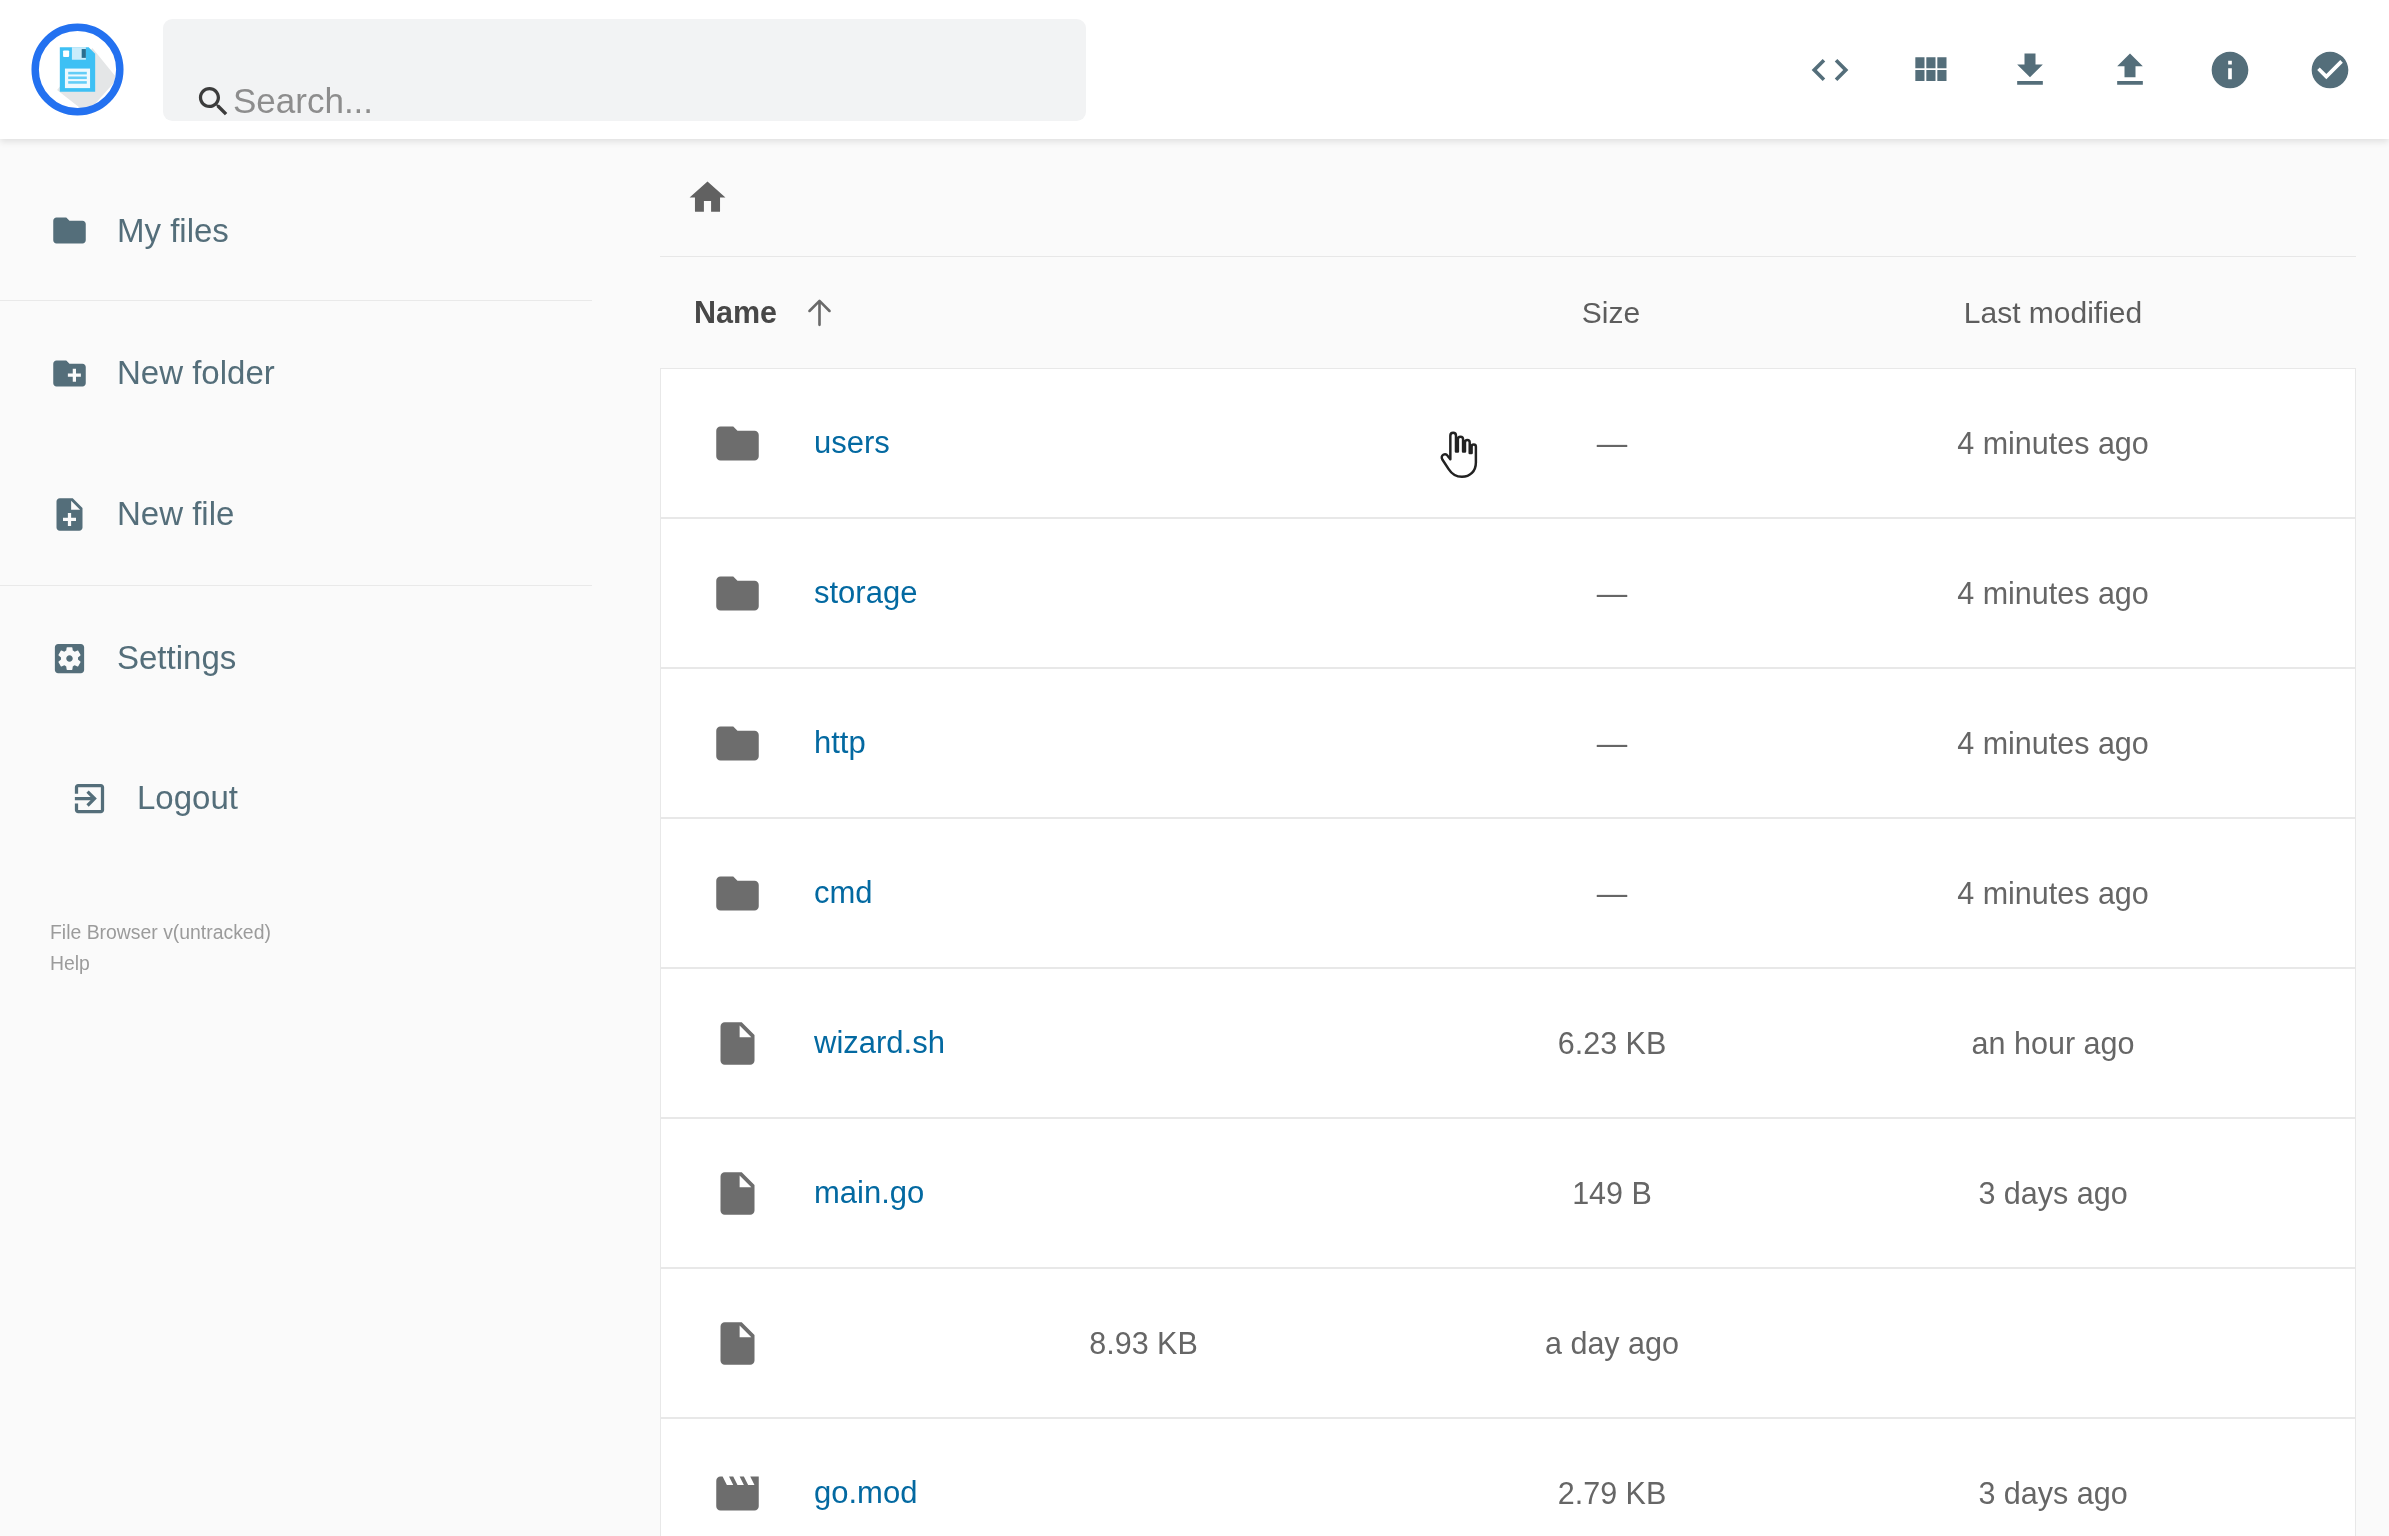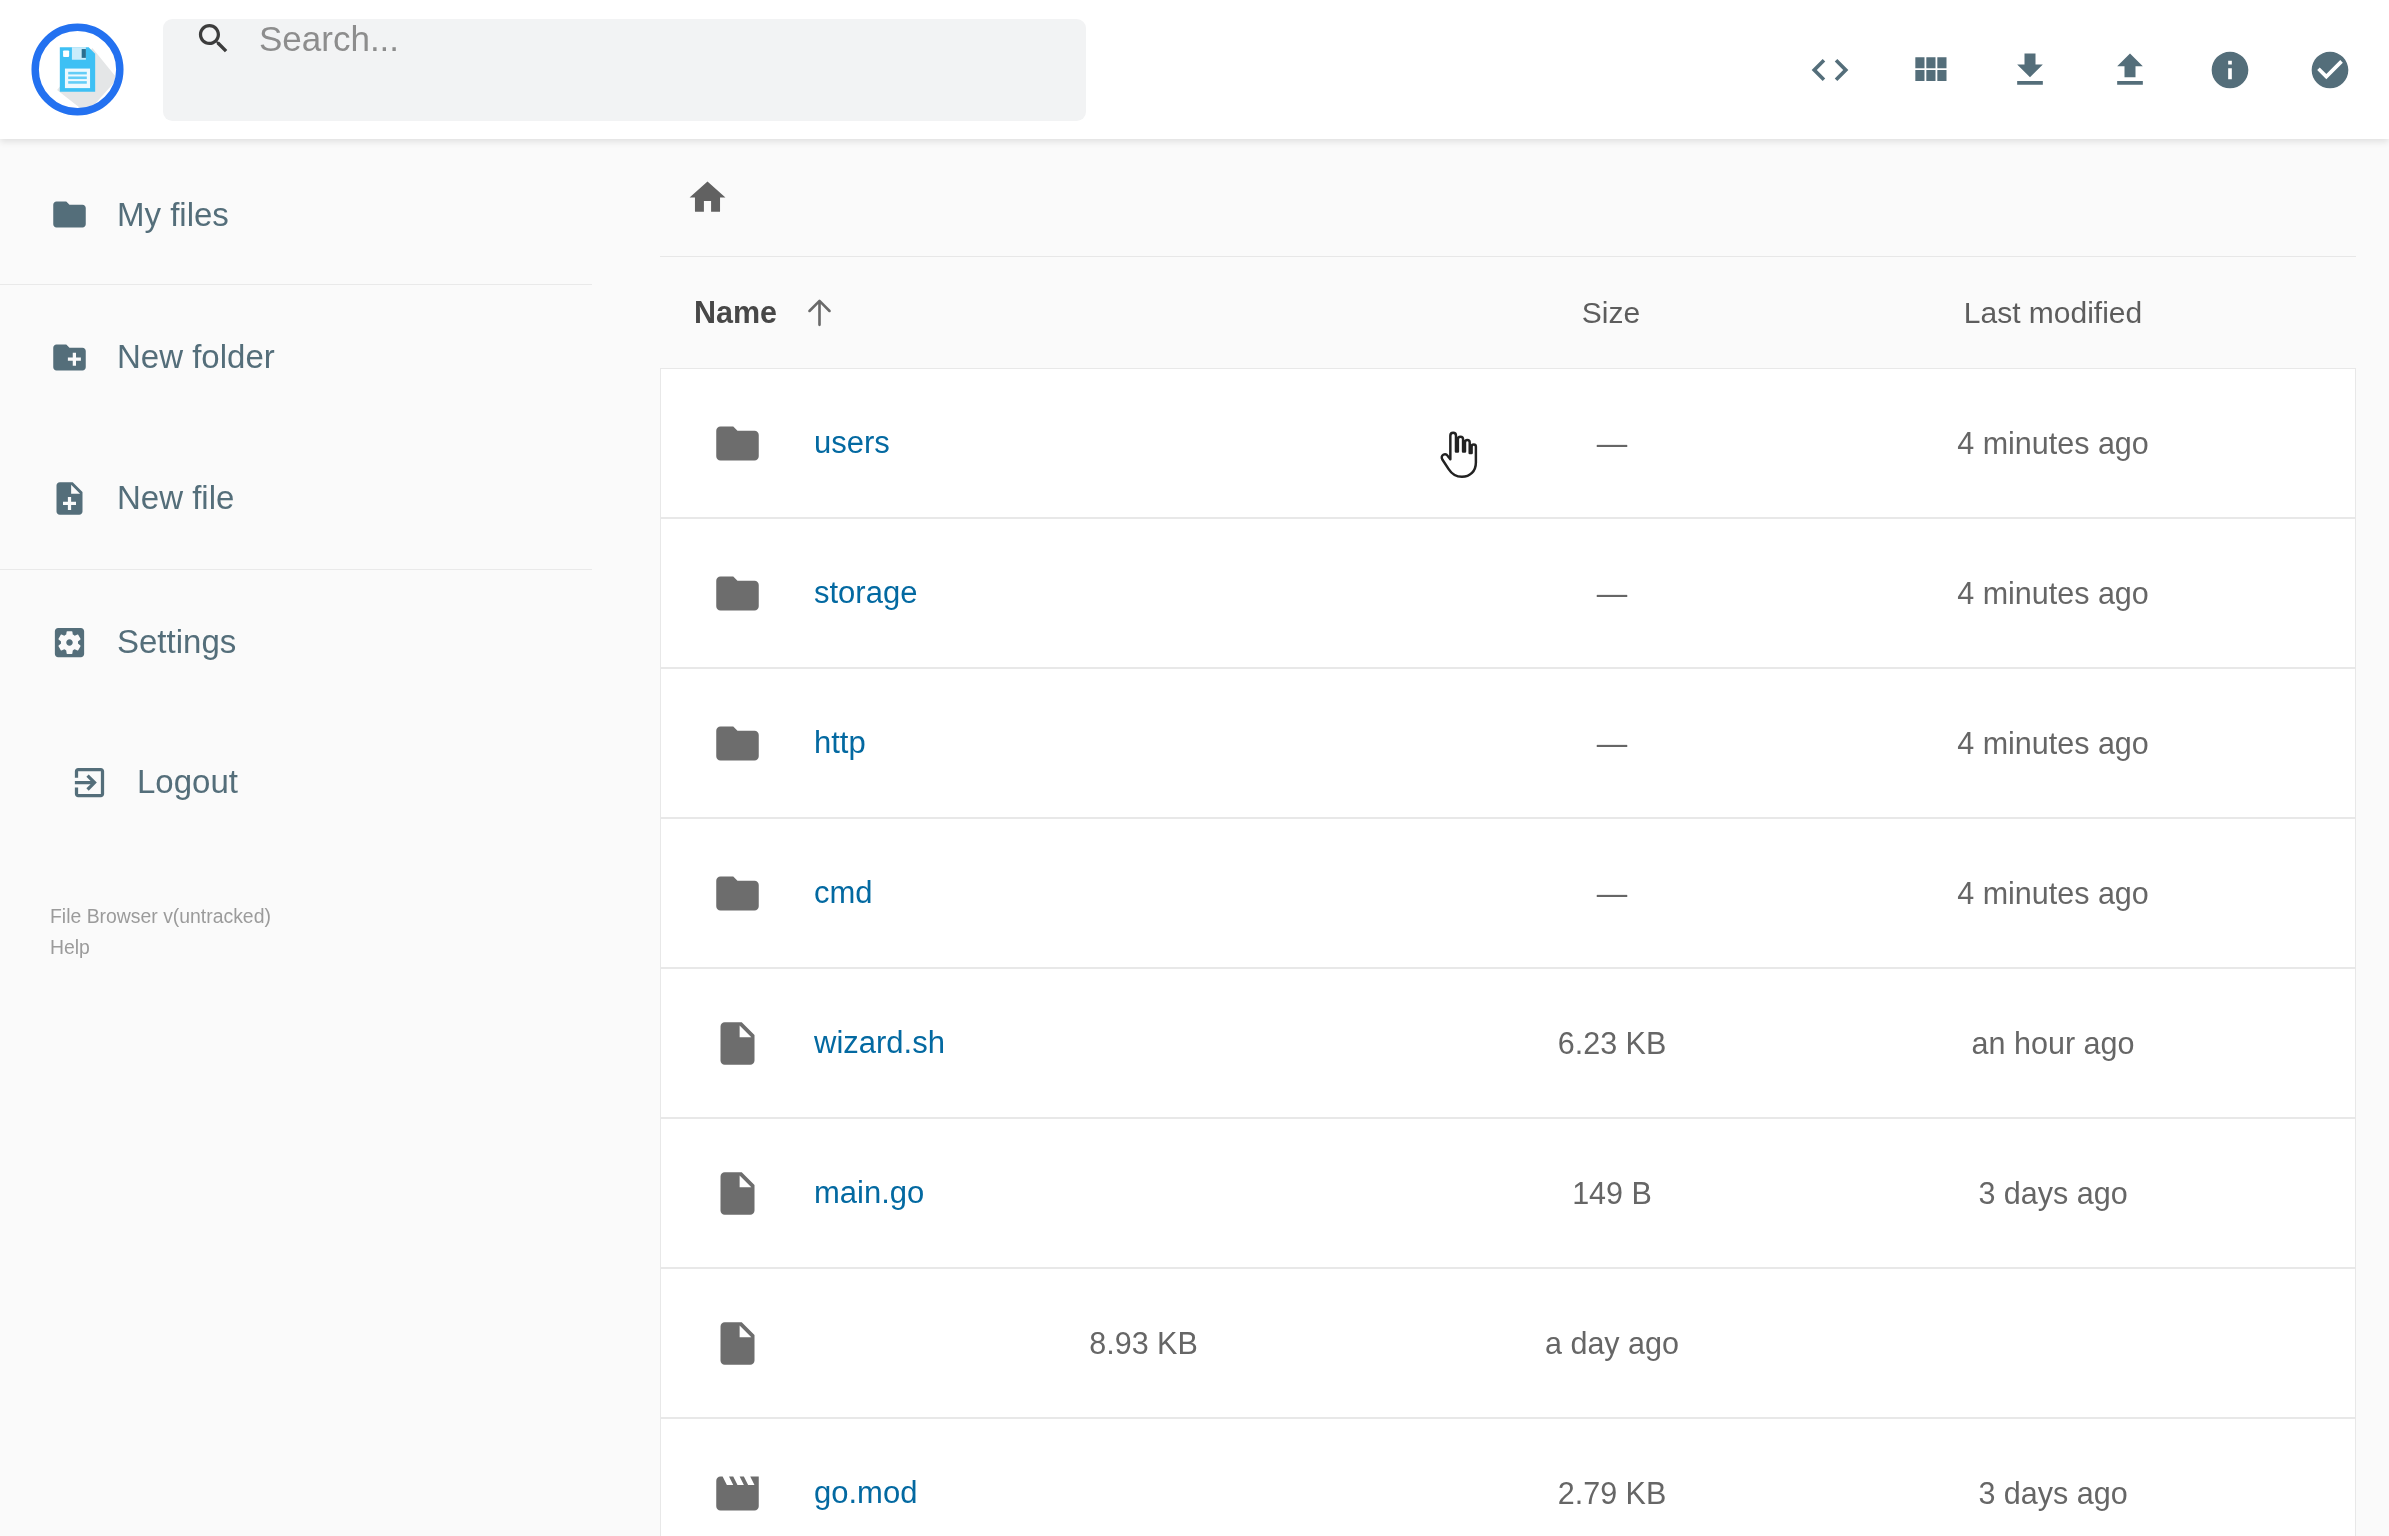--- a/index.html
+++ b/index.html
@@ -20,40 +20,40 @@
     background: #fff;
     box-shadow: 0 2.8px 6.5px rgba(0,0,0,.10);
     z-index: 5;
   }
   .logo { position: absolute; left: 30.5px; top: 23px; width: 93px; height: 93px; cursor: pointer; }
   .logo svg { width: 100%; height: 100%; display: block; }
   .search {
     position: absolute; left: 163px; top: 18.5px;
     width: 923px; height: 102px;
     background: #f2f3f4; border-radius: 9.3px;
-    display: flex; align-items: flex-start;
-    padding: 0 31px; gap: 26px; cursor: text;
+    display: flex; align-items: flex-end;
+    padding: 0 31px; cursor: text;
   }
   .search .icon { font-size: 39px; color: #3c3c3c; }
   .search input {
     flex: 1; border: none; outline: none; background: transparent;
     font-size: 35px; color: #444; font-family: inherit;
   }
   .search input::placeholder { color: #8d8d8d; opacity: 1; }
   .actions {
     position: absolute; right: 37px; top: 0; height: 139px;
     display: flex; align-items: center; gap: 56px;
   }
   .icon-btn {
     width: 44px; height: 44px; border: none; background: none; padding: 0;
     color: #546e7a; font-size: 44px; cursor: pointer;
   }
 
   
-  .sidebar { position: absolute; left: 0; top: 139px; width: 611px; }
+  .sidebar { position: absolute; left: 0; top: 155px; width: 611px; }
   .side-item {
     display: flex; align-items: center; height: 93px;
     padding-left: 50px; gap: 28px; color: #546e7a; cursor: pointer;
   }
   .side-item .icon { font-size: 39px; }
   .side-item .label { font-size: 33px; }
   .side-divider { height: 0.9px; width: 592px; background: #e9e9e9; }
   .mt31 { margin-top: 29px; }  .mt25 { margin-top: 23px; }
   .mt28 { margin-top: 26px; }  .mt52 { margin-top: 48px; }
   .mt26 { margin-top: 24px; }  .mt51 { margin-top: 47px; margin-left: 20px; }

